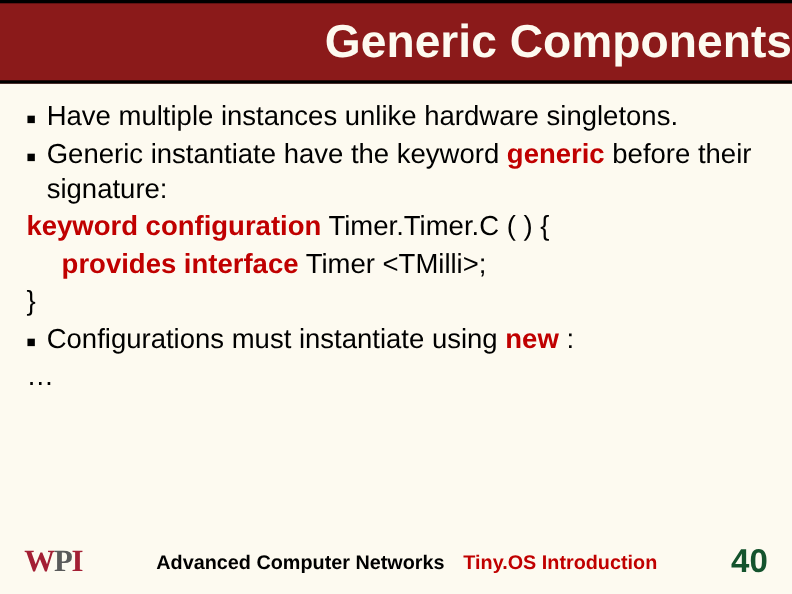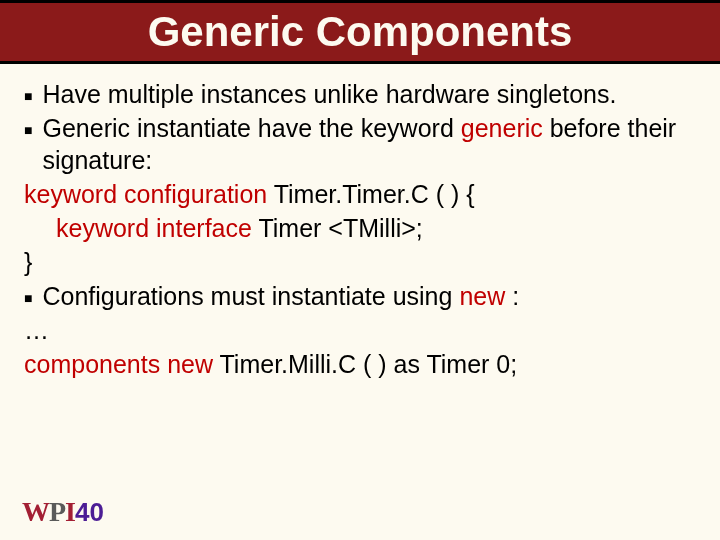--- a/index.html
+++ b/index.html
@@ -6,27 +6,27 @@
   body {
     width: 720px;
     height: 540px;
     background: #fdfaf0;
     font-family: "Comic Sans MS", cursive, sans-serif;
     overflow: hidden;
     position: relative;
   }
   .title-bar {
     width: 100%;
-    height: 64px;
+    height: 76px;
     background: #8b1a1a;
     border-top: 3px solid #000;
     border-bottom: 3px solid #000;
     display: flex;
     align-items: center;
-    justify-content: center;
+    justify-content: flex-end;
   }
   .title-text {
     color: #fdfaf0;
     font-size: 42px;
     font-weight: bold;
   }
   .content {
     padding: 14px 24px 0 24px;
     font-size: 25px;
     line-height: 1.28;
@@ -38,21 +38,21 @@
     margin-bottom: 2px;
   }
   .bullet-marker {
     font-size: 14px;
     margin-right: 10px;
     margin-top: 10px;
     flex-shrink: 0;
     color: #000;
   }
   .bullet-body { flex: 1; }
-  .kw { color: #c00000; font-weight: normal; }
+  .kw { color: #c00000; font-weight: bold; }
   .plain-line { margin-bottom: 2px; }
   .indent { padding-left: 32px; }
   .footer {
     position: absolute;
     bottom: 12px;
     left: 0;
     width: 100%;
     display: flex;
     align-items: center;
     padding: 0 22px;
@@ -70,22 +70,22 @@
   .logo-i { color: #a31f34; }
   .footer-center {
     flex: 1;
     text-align: center;
     font-size: 18px;
     font-weight: bold;
   }
   .footer-title1 { color: #000; }
   .footer-title2 { color: #c00000; margin-left: 12px; }
   .page-num {
-    color: #4c1d95;
-    font-size: 26px;
+    color: #14532d;
+    font-size: 30px;
     font-weight: bold;
   }
 </style>
 </head>
 <body>
 
 <div class="title-bar">
   <div class="title-text">Generic Components</div>
 </div>
 
@@ -101,40 +101,41 @@
     <span class="bullet-body">
       <span>Generic instantiate have the keyword </span><span class="kw">generic</span><span> before their signature:</span>
     </span>
   </div>
 
   <div class="plain-line">
     <span class="kw">keyword configuration</span><span> Timer.Timer.C ( ) {</span>
   </div>
 
   <div class="plain-line indent">
-    <span class="kw">keyword interface</span><span> Timer &lt;TMilli&gt;;</span>
+    <span class="kw">provides interface</span><span> Timer &lt;TMilli&gt;;</span>
   </div>
 
   <div class="plain-line">}</div>
 
   <div class="bullet-row">
     <span class="bullet-marker">■</span>
     <span class="bullet-body">
       <span>Configurations must instantiate using </span><span class="kw">new</span><span> :</span>
     </span>
   </div>
 
   <div class="plain-line">…</div>
 
-  <div class="plain-line">
-    <span class="kw">components</span><span>  </span><span class="kw">new</span><span> Timer.Milli.C ( ) as Timer 0;</span>
-  </div>
 
 </div>
 
 <div class="footer">
   <div class="logo">
     <span class="logo-w">W</span>
       <span class="logo-p">P</span>
       <span class="logo-i">I</span>
   </div>
+  <div class="footer-center">
+    <span class="footer-title1">Advanced Computer Networks</span>
+    <span class="footer-title2">Tiny.OS Introduction</span>
+  </div>
   <div class="page-num">40</div>
 </div>
 
 </body></html>

